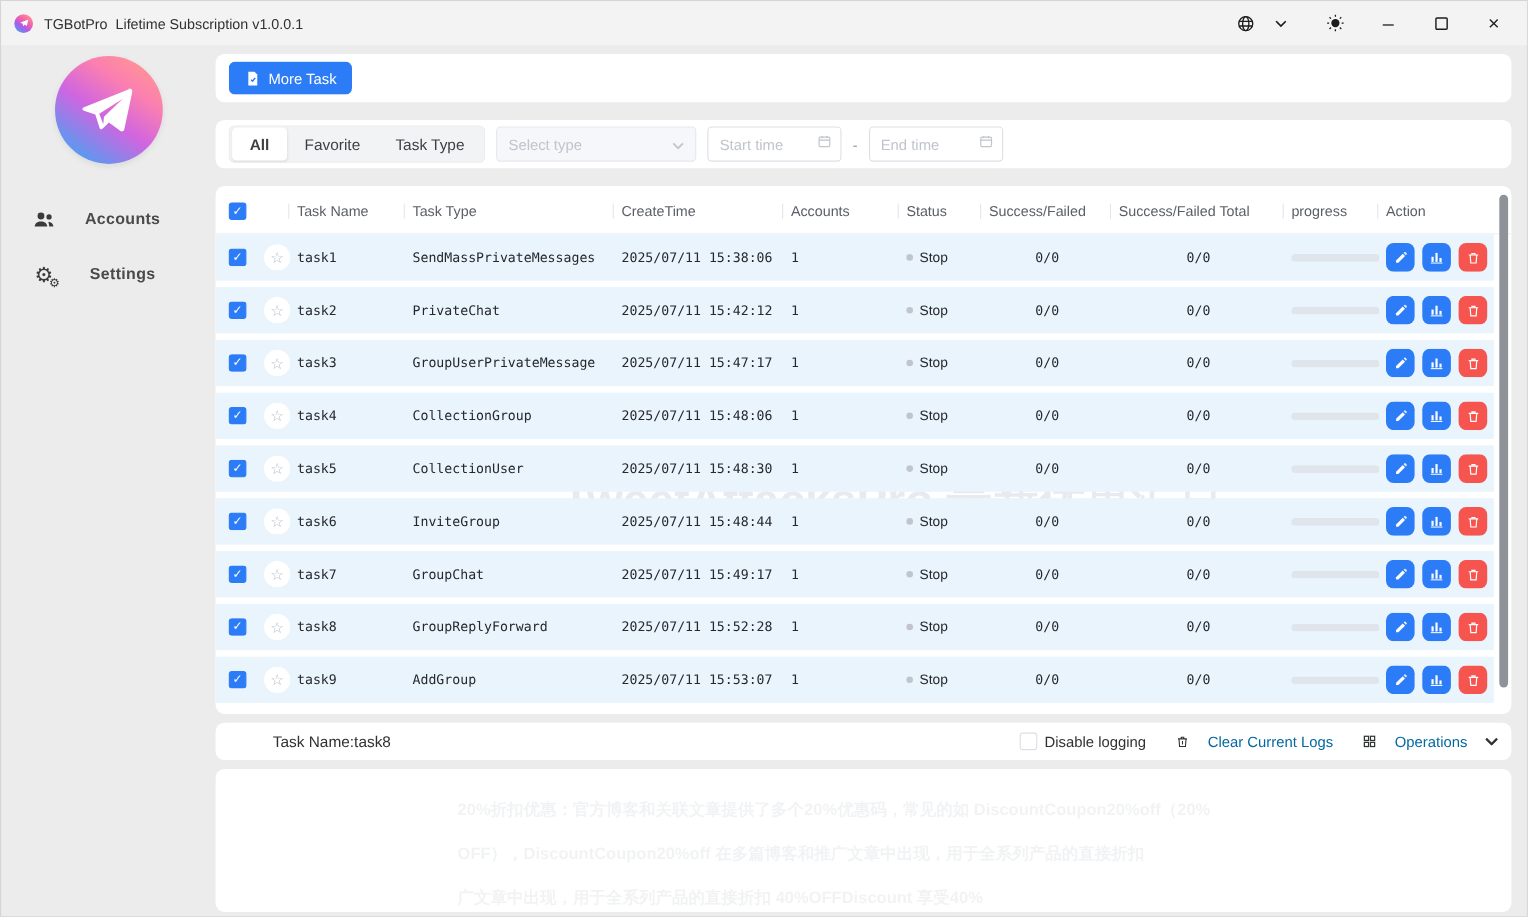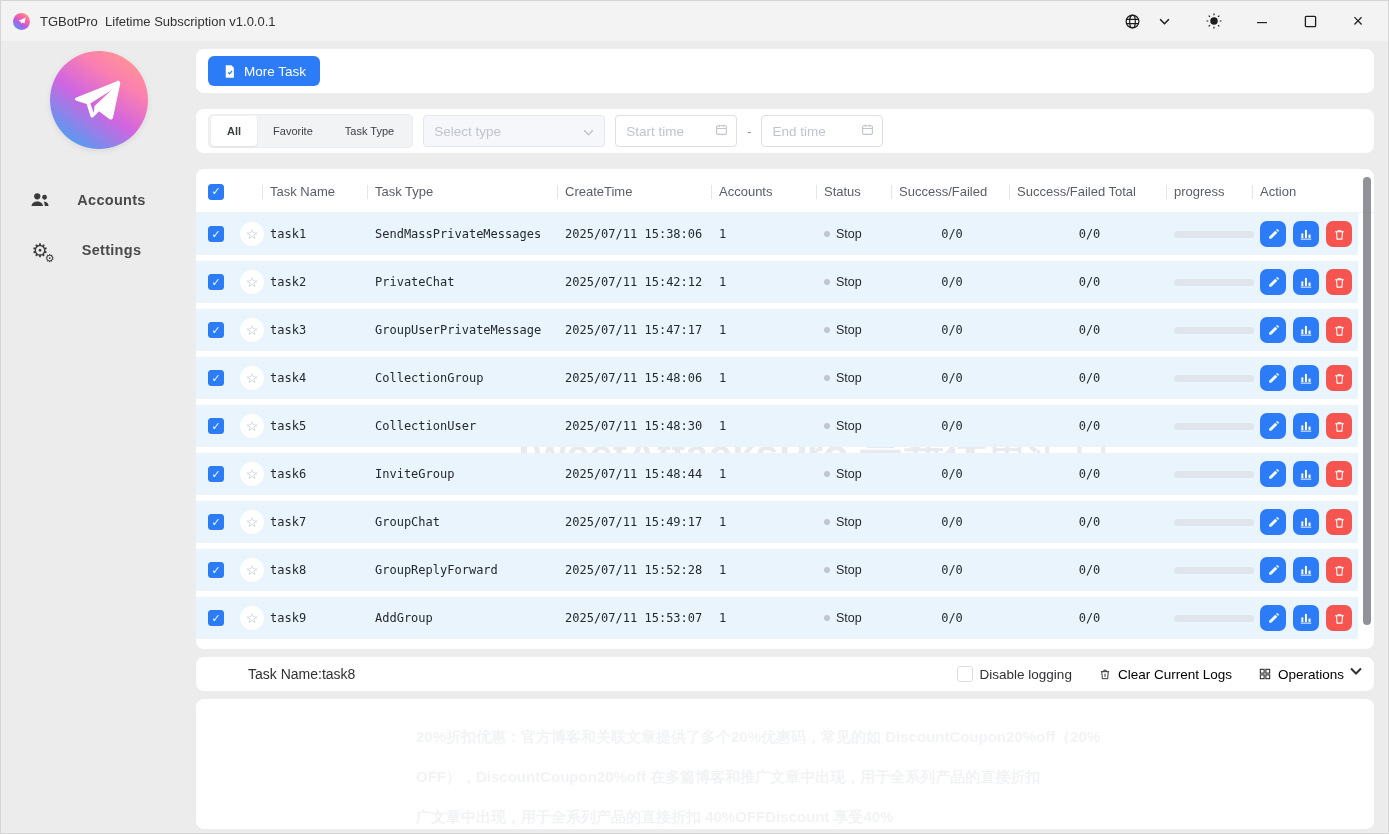--- a/index.html
+++ b/index.html
@@ -43,21 +43,21 @@
   .toolbar { height:44px; display:flex; align-items:center; padding:0 12px; }
   .btn { display:inline-flex; align-items:center; gap:7px; height:30px; border-radius:6px; font-size:13.5px; padding:0 13px; border:1px solid transparent; cursor:pointer; }
   .btn svg { display:block; }
   .btn-primary { background:#2b7cf6; color:#fff; }
   .btn-danger-outline { background:#fff; color:#f56c6c; border-color:#f8c1c1; }
   .toolbar-right { margin-left:auto; display:flex; gap:10px; }
 
   
   .filterbar { height:44px; margin-top:16px; display:flex; align-items:center; padding:0 12px; gap:10px; }
   .segments { display:flex; align-items:center; background:#f2f3f5; border:1px solid #ebedf0; border-radius:5px; height:34px; padding:0 2px; }
-  .seg { padding:0 16px; height:30px; display:flex; align-items:center; font-size:11px; color:#3d3f43; border-radius:4px; cursor:pointer; white-space:nowrap; }
+  .seg { padding:0 16px; height:30px; display:flex; align-items:center; font-size:14px; color:#3d3f43; border-radius:4px; cursor:pointer; white-space:nowrap; }
   .seg.active { background:#fff; box-shadow:0 1px 2px rgba(0,0,0,0.08); font-weight:bold; }
   .select { width:182px; height:32px; background:#f5f7fa; border:1px solid #e4e7ed; border-radius:4px; display:flex; align-items:center; padding:0 10px; color:#c0c4cc; font-size:13.5px; cursor:not-allowed; }
   .select .sel-text { flex:1; }
   .input { height:32px; border:1px solid #dcdfe6; border-radius:4px; font-size:13.5px; padding:0 10px; color:#303133; font-family:"Liberation Sans",sans-serif; outline:none; background:#fff; }
   .input::placeholder { color:#c0c4cc; }
   .kw { width:150px; }
   .date-box { width:122px; height:32px; border:1px solid #dcdfe6; border-radius:4px; display:flex; align-items:center; padding:0 8px 0 10px; gap:6px; }
   .date-box input { border:none; outline:none; width:100%; font-size:13.5px; color:#303133; font-family:"Liberation Sans",sans-serif; }
   .date-box input::placeholder { color:#c0c4cc; }
   .dash { color:#8a8f98; font-size:13px; }
@@ -91,21 +91,21 @@
   .act-red { background:#f6544e; }
   .vscroll { position:absolute; right:3px; top:8px; bottom:10px; width:8px; z-index:3; }
   .vthumb { position:absolute; top:0; left:0; width:8px; height:97%; border-radius:4px; background:#8f9399; }
   .wm-headline { position:absolute; left:315px; top:258px; font-size:42px; font-weight:bold; color:#7e96aa; opacity:0.18; white-space:nowrap; z-index:0; pointer-events:none; }
 
   
   .logbar { margin-top:8px; height:34px; display:flex; align-items:center; padding:0 12px; }
   .logbar-title { font-size:14px; color:#303133;margin-left:40px; }
   .logbar-right { margin-left:auto; display:flex; align-items:center; gap:26px; }
   .chk-row { display:flex; align-items:center; gap:7px; font-size:13.5px; color:#303133; cursor:pointer; }
-  .mini-act { display:flex; align-items:flex-start; gap:6px; font-size:13.5px; color:#000000; cursor:pointer; }
+  .mini-act { display:flex; align-items:center; gap:16px; font-size:13.5px; color:#0369a1; cursor:pointer; }
   .mini-act svg { display:block; }
 
   
   .logview { margin-top:8px; flex:1; position:relative; overflow:hidden; }
   .wm-lines { position:absolute; left:220px; top:18px; right:30px; font-size:15px; font-weight:bold; color:#9aa4ad; opacity:0.13; line-height:40px; pointer-events:none; }
 </style>
 </head>
 <body>
 
 <div class="window">

